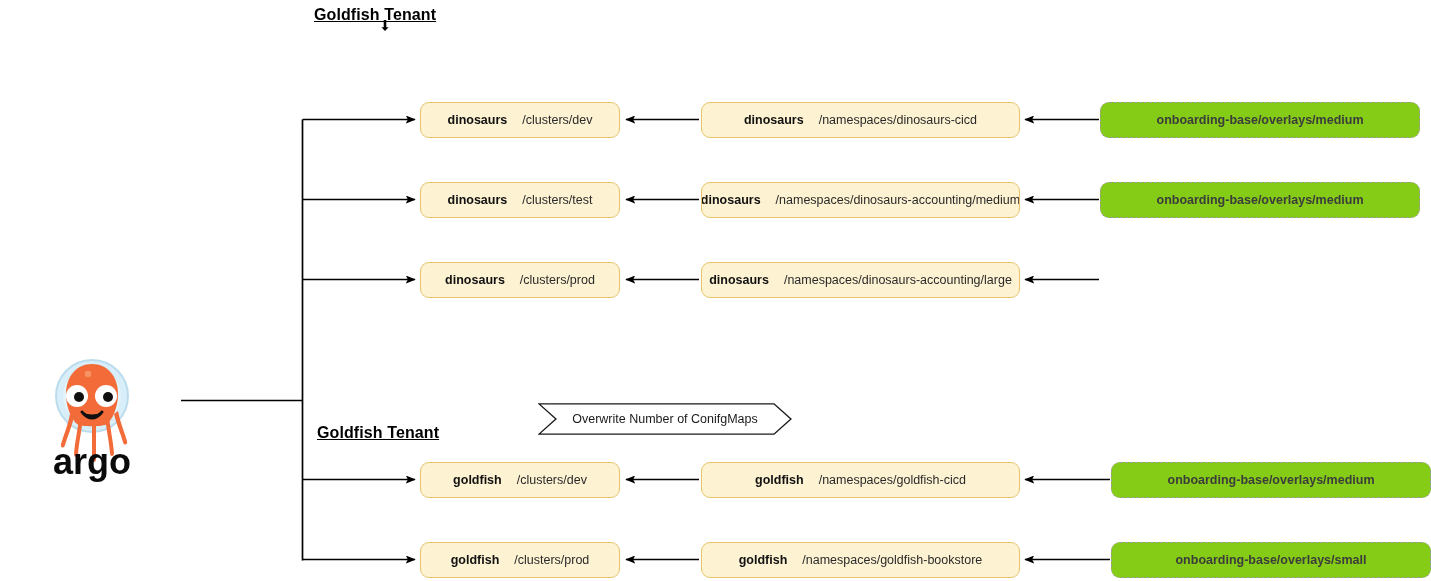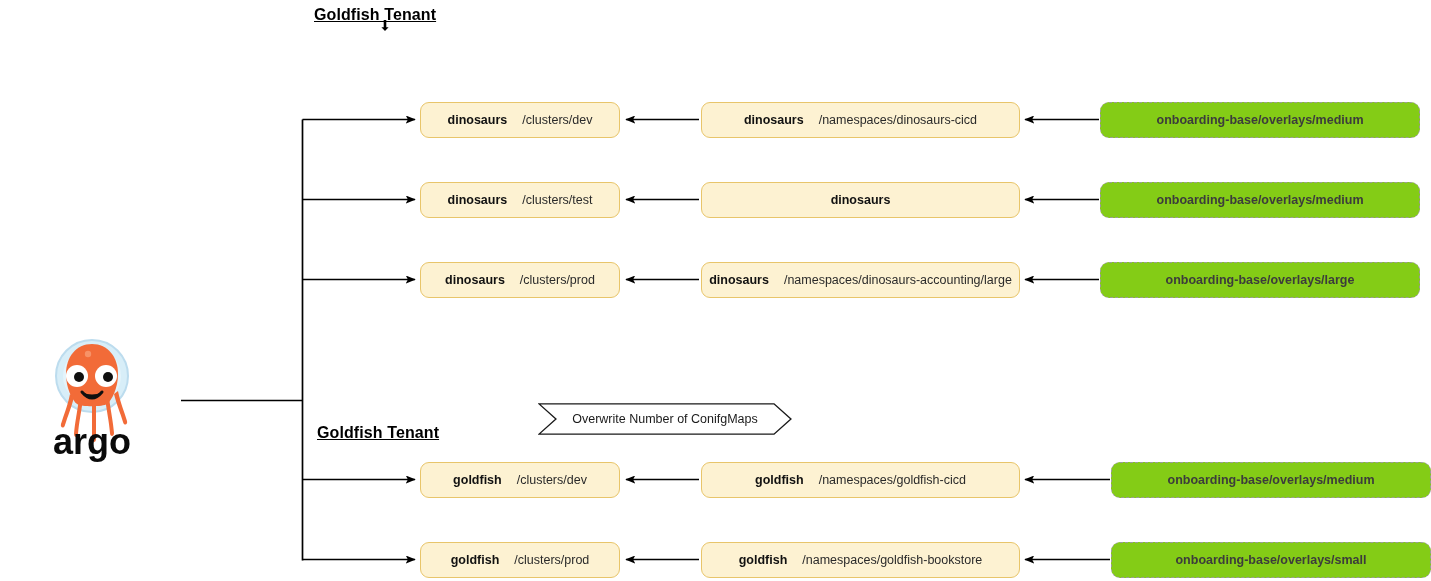--- a/index.html
+++ b/index.html
@@ -83,21 +83,21 @@
     position: absolute;
     left: 0; top: 0;
     width: 100%; height: 100%;
   }
   .callout span { position: relative; z-index: 2; }
 
   
   #argo-logo {
     position: absolute;
     left: 44px;
-    top: 332px;
+    top: 352px;
     width: 96px;
     height: 130px;
   }
   #argo-logo svg { display: block; }
 </style>
 </head>
 <body>
 
 <div id="canvas">
 
@@ -182,32 +182,32 @@
       <span class="sfx">/namespaces/dinosaurs-cicd</span>
   </div>
   <div class="node base" style="left:1100px; top:102px; width:320px; height:36px;">onboarding-base/overlays/medium</div>
 
   <div class="node app" style="left:420px; top:182px; width:200px; height:36px;">
     <span class="pfx">dinosaurs</span>
       <span class="sfx">/clusters/test</span>
   </div>
   <div class="node app" style="left:701px; top:182px; width:319px; height:36px;">
     <span class="pfx">dinosaurs</span>
+      <span class="sfx">/namespaces/dinosaurs-accounting/medium</span>
   </div>
   <div class="node base" style="left:1100px; top:182px; width:320px; height:36px;">onboarding-base/overlays/medium</div>
 
   <div class="node app" style="left:420px; top:262px; width:200px; height:36px;">
     <span class="pfx">dinosaurs</span>
       <span class="sfx">/clusters/prod</span>
   </div>
   <div class="node app" style="left:701px; top:262px; width:319px; height:36px;">
     <span class="pfx">dinosaurs</span>
       <span class="sfx">/namespaces/dinosaurs-accounting/large</span>
   </div>
-  <div class="node base" style="left:1100px; top:262px; width:320px; height:36px;">onboarding-base/overlays/large</div>
 
   <div class="callout" style="left:538px; top:403px; width:254px; height:32px;">
     <svg viewBox="0 0 254 38" preserveAspectRatio="none" xmlns="http://www.w3.org/2000/svg">
       <path d="M1,1 L236,1 L253,19 L236,37 L1,37 L18,19 Z" fill="#ffffff" stroke="#1a1a1a" stroke-width="1.4"></path>
     </svg>
     <span>Overwrite Number of ConifgMaps</span>
   </div>
 
 
   <div class="node app" style="left:420px; top:462px; width:200px; height:36px;">

